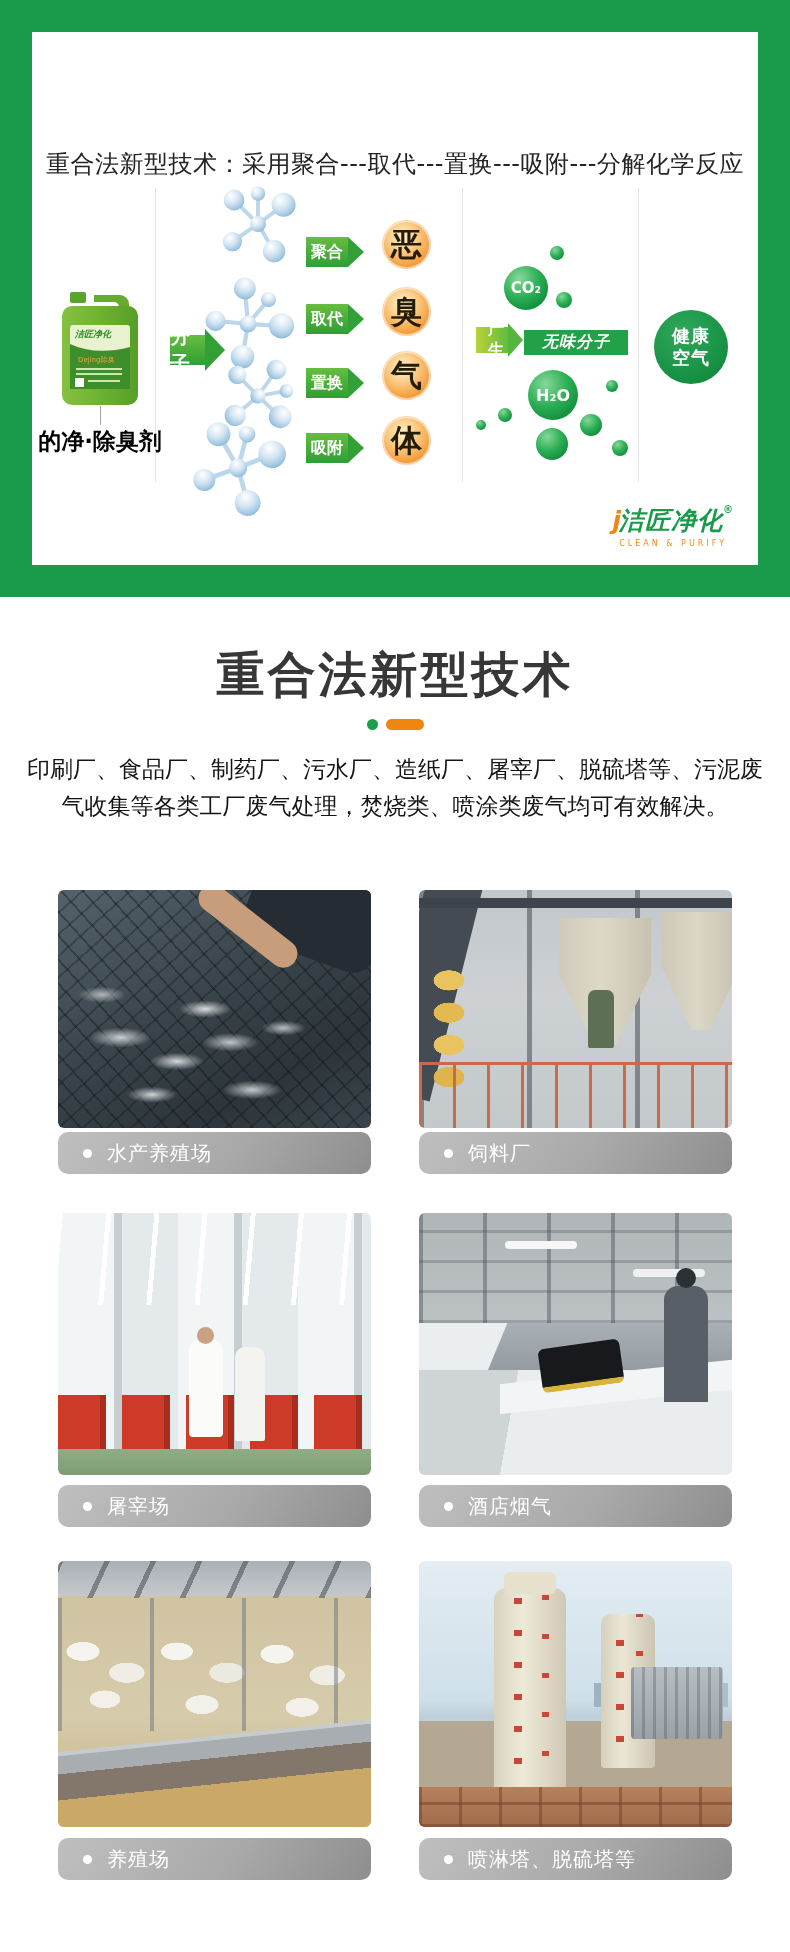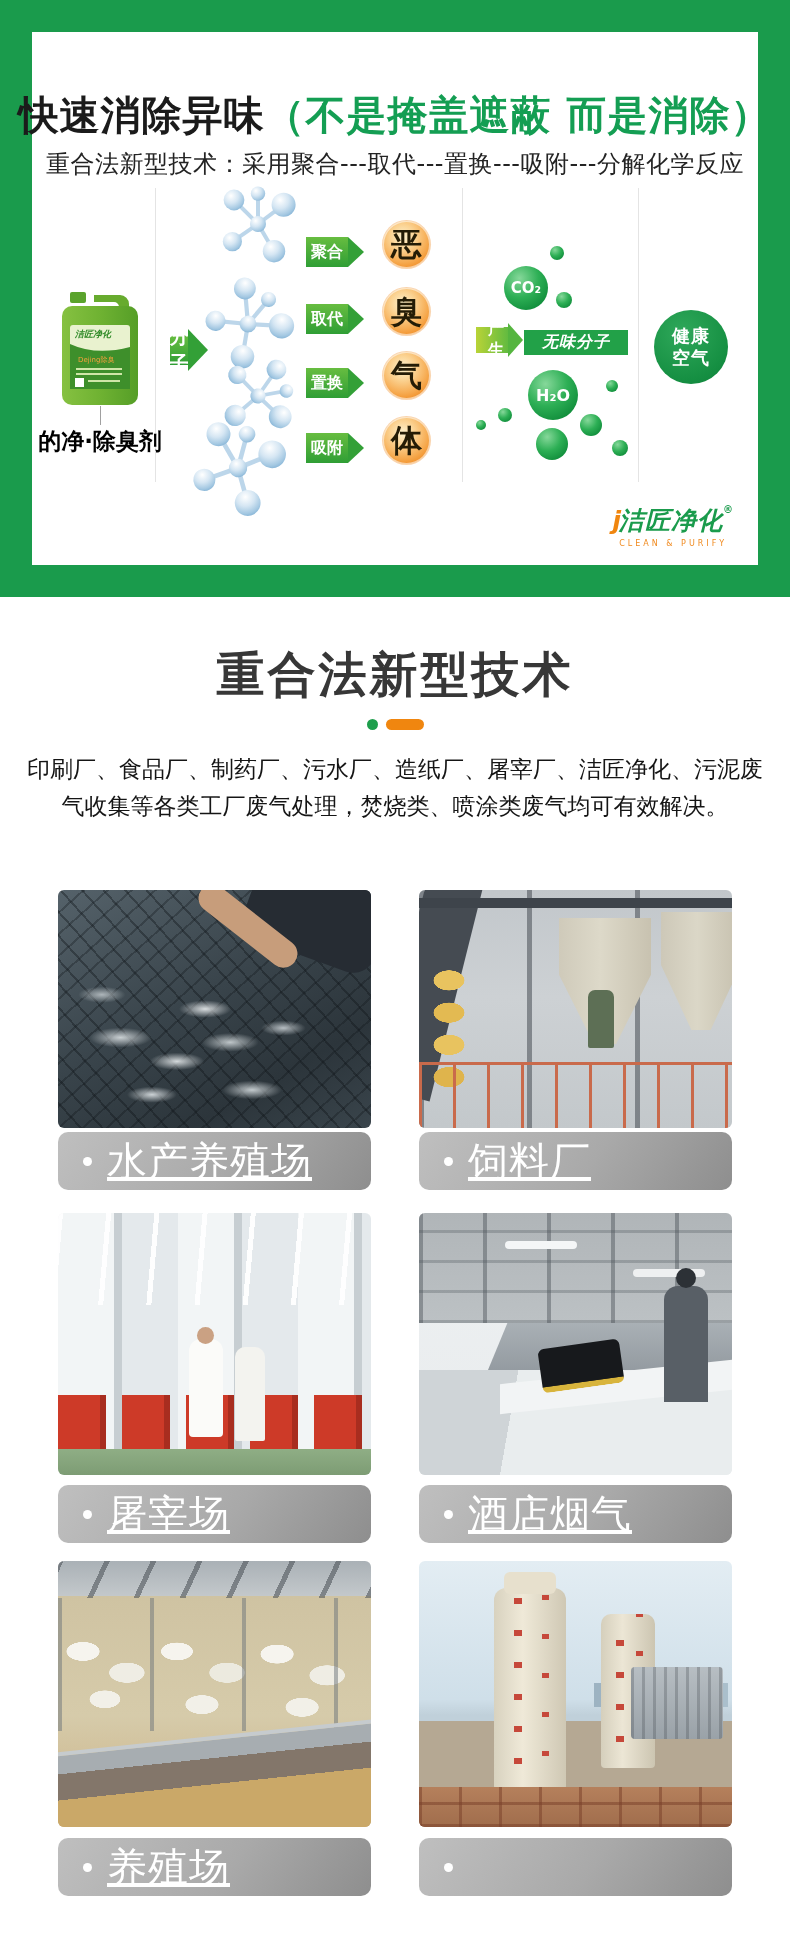--- a/index.html
+++ b/index.html
@@ -31,21 +31,21 @@
   .mol-1 { left:218px; top:184px; width:80px; height:80px; }
   .mol-2 { left:206px; top:282px; width:84px; height:84px; transform:rotate(40deg); }
   .mol-3 { left:220px; top:358px; width:76px; height:76px; transform:rotate(80deg); }
   .mol-4 { left:192px; top:420px; width:92px; height:96px; transform:rotate(15deg); }
 
   
   .arr { position:absolute; background:linear-gradient(180deg,#67bd40,#2f9e35);
     color:#fff; font-weight:bold; display:flex; align-items:center; justify-content:center; }
   .arr::after { content:""; position:absolute; left:100%; top:50%; transform:translateY(-50%);
     width:0; height:0; border-style:solid; border-color:transparent; border-left-color:#33a037; }
-  .arr-l { left:170px; top:335px; width:18px; height:30px; font-size:20px; }
+  .arr-l { left:170px; top:335px; width:35px; height:30px; font-size:20px; }
   .arr-l::after { border-width:21px 0 21px 20px; }
   .arr-s { left:306px; width:42px; height:30px; font-size:16px; }
   .arr-s::after { border-width:15px 0 15px 16px; }
   .arr-p1 { top:237px; } .arr-p2 { top:304px; } .arr-p3 { top:368px; } .arr-p4 { top:433px; }
   .arr-y { left:476px; top:327px; width:32px; height:26px; font-size:16px;
     background:linear-gradient(90deg,#b9d337,#62bb40);padding-left:12px; }
   .arr-y::after { border-width:17px 0 17px 15px; border-left-color:#55b53f; }
 
   
   .odor { position:absolute; left:383px; width:47px; height:47px; border-radius:50%;
@@ -91,23 +91,23 @@
   .scenes-heading { position:absolute; left:0; top:643px; width:790px; text-align:center;
     font-size:48px; font-weight:bold; color:#373737; letter-spacing:3px; }
   .heading-divider { position:absolute; top:719px; left:0; width:790px;
     display:flex; align-items:center; justify-content:center; gap:8px; }
   .divider-dot { width:11px; height:11px; border-radius:50%; background:#1E9E4C; }
   .divider-bar { width:38px; height:11px; border-radius:6px; background:#F0860F; }
   .scenes-desc { position:absolute; left:0; top:751px; width:790px; text-align:center;
     font-size:23px; line-height:37px; color:#151515; }
 
   .photo { position:absolute; width:313px; border-radius:6px; overflow:hidden; }
-  .caption { position:absolute; width:313px; height:58px; border-radius:10px;
+  .caption { position:absolute; width:313px; height:42px; border-radius:10px;
     background:linear-gradient(125deg,#bfbfbf 0%,#a9a9a9 55%,#8e8e8e 100%);
-    display:flex; align-items:center; color:#ffffff; font-size:40px; letter-spacing:1px;text-decoration:underline; }
+    display:flex; align-items:center; color:#ffffff; font-size:20px; letter-spacing:1px; }
   .caption-dot { width:9px; height:9px; border-radius:50%; background:#fff; margin:0 15px 0 25px; flex:0 0 auto; }
   .col-l { left:58px; } .col-r { left:419px; }
   .row1.photo { top:890px; height:238px; } .row1.caption { top:1132px; }
   .row2.photo { top:1213px; height:262px; } .row2.caption { top:1485px; }
   .row3.photo { top:1561px; height:266px; } .row3.caption { top:1838px; }
   .photo > div { position:absolute; }
 
   
   .photo-fish { background:
     radial-gradient(ellipse 50px 16px at 20% 62%, #c9cfd2 0%, rgba(201,207,210,0) 62%),
@@ -252,23 +252,20 @@
       <circle cx="18" cy="72" r="12" fill="url(#molg)"></circle>
       <circle cx="70" cy="84" r="14" fill="url(#molg)"></circle>
       <circle cx="50" cy="12" r="9" fill="url(#molg)"></circle>
     </g>
   </defs>
 </svg>
 
 <div class="hero">
   <div class="hero-card"></div>
 
-  <div class="hero-title">
-    <span class="t-black">快速消除异味</span><span class="t-green">（不是掩盖遮蔽 而是消除）</span>
-  </div>
   <div class="hero-subtitle">重合法新型技术：采用聚合---取代---置换---吸附---分解化学反应</div>
 
   <div class="vline vl-1"></div>
   <div class="vline vl-2"></div>
   <div class="vline vl-3"></div>
 
   <svg class="bottle" viewBox="0 0 84 114">
     <rect x="12" y="0" width="16" height="11" rx="2" fill="#5aa32c"></rect>
     <path d="M36 3 h26 a9 9 0 0 1 9 9 v8 h-10 v-5 a5 5 0 0 0 -5 -5 h-20 z" fill="#67ab2e"></path>
     <rect x="4" y="14" width="76" height="99" rx="10" fill="url(#botg)"></rect>
@@ -331,21 +328,21 @@
     <div class="logo-tag">CLEAN &amp; PURIFY</div>
   </div>
 </div>
 
 <div class="scenes-heading">重合法新型技术</div>
 <div class="heading-divider">
   <span class="divider-dot"></span>
   <span class="divider-bar"></span>
 </div>
 <div class="scenes-desc">
-  <div>印刷厂、食品厂、制药厂、污水厂、造纸厂、屠宰厂、洁匠净化、污泥废</div>
+  <div>印刷厂、食品厂、制药厂、污水厂、造纸厂、屠宰厂、脱硫塔等、污泥废</div>
   <div>气收集等各类工厂废气处理，焚烧类、喷涂类废气均可有效解决。</div>
 </div>
 
 <div class="photo row1 col-l photo-fish">
   <div class="fish-sleeve"></div>
   <div class="fish-arm"></div>
 </div>
 <div class="photo row1 col-r photo-feed">
   <div class="feed-hopper1"></div>
   <div class="feed-hopper2"></div>
@@ -400,13 +397,14 @@
   <div class="tw-tower2"></div>
   <div class="tw-box"></div>
   <div class="tw-roof"></div>
 </div>
 <div class="caption row3 col-l">
   <span class="caption-dot"></span>
   <span>养殖场</span>
 </div>
 <div class="caption row3 col-r">
   <span class="caption-dot"></span>
+  <span>喷淋塔、脱硫塔等</span>
 </div>
 
 </body></html>

